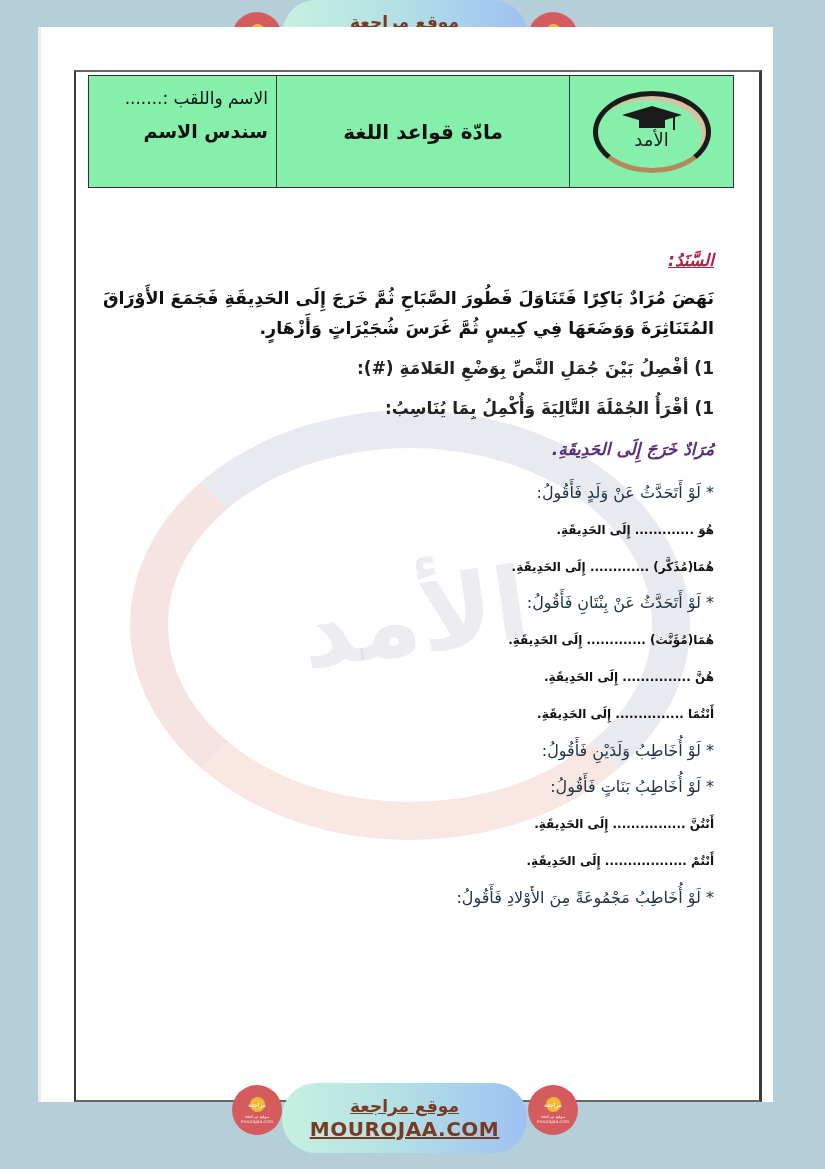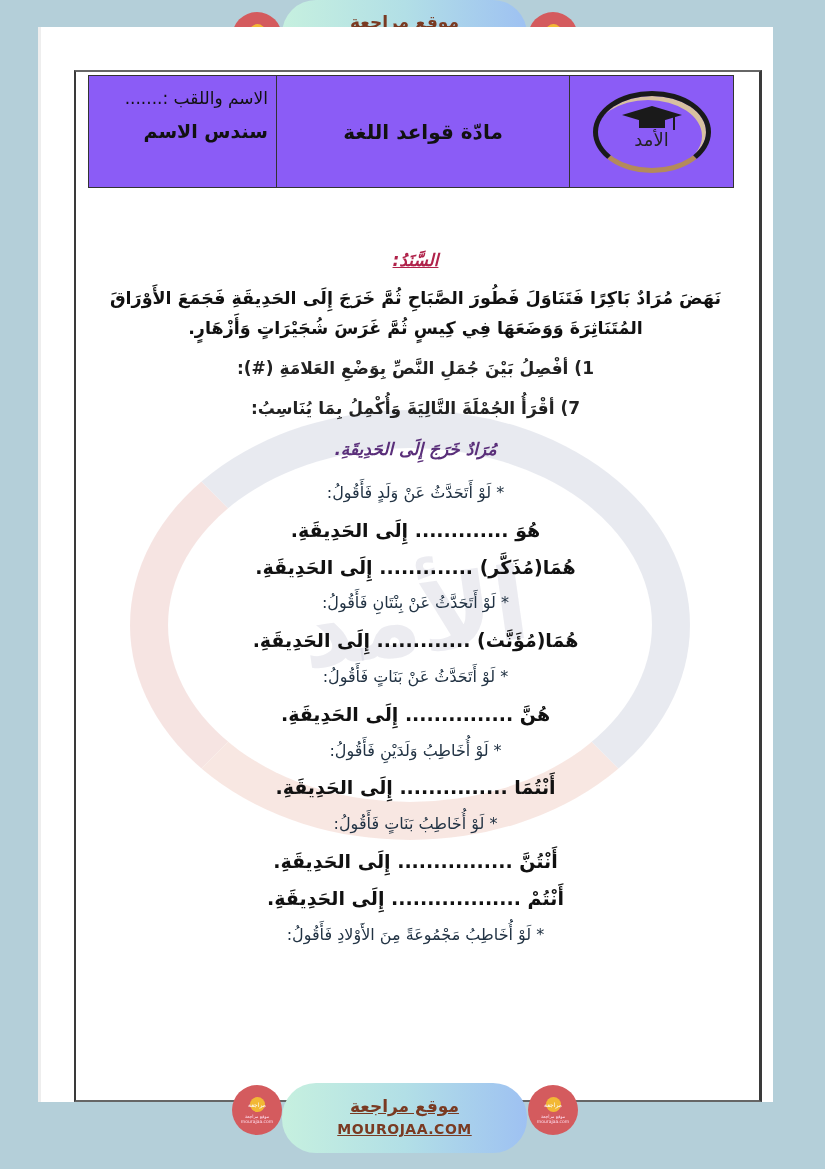--- a/index.html
+++ b/index.html
@@ -27,21 +27,21 @@
       background: #fff;
     }
     
     .header-table {
       position: absolute;
       left: 88px; top: 75px;
       width: 646px; height: 113px;
       border: 1.5px solid #333;
       display: flex;
       flex-direction: row;
-      background: #8b5cf6;
+      background: #86efac;
     }
     .hcell { border-right: 1.5px solid #333; position: relative; }
     .hcell:last-child { border-right: none; }
     .cell-student { width: 188px; padding: 6px 8px; direction: rtl; text-align: right; }
     .cell-subject { width: 293px; display: flex; align-items: center; justify-content: center; direction: rtl; }
     .cell-logo { flex: 1; display: flex; align-items: center; justify-content: center; }
     .student-line { font-size: 17px; color: #111; line-height: 33px; white-space: nowrap; }
     .student-name { font-weight: bold; font-size: 19px; }
     .subject-title { font-size: 20px; font-weight: bold; color: #111; }
     .logo-badge {
@@ -68,52 +68,52 @@
     }
     .watermark-text {
       position: absolute; left: 300px; top: 560px;
       font-size: 100px; color: rgba(200, 200, 215, 0.35);
       font-weight: bold; pointer-events: none;
       transform: rotate(-8deg);
     }
 
     .content {
       position: absolute;
-      left: 100px; right: 94px;
-      direction: rtl; text-align: center;
+      left: 100px; right: 111px;
+      direction: rtl; text-align: right;
     }
     .source-label {
       top: 250px; font-size: 17px; color: #b0224a; font-style: italic;
       font-weight: bold; text-decoration: underline; text-decoration-color: #b0224a;
     }
     .source-text {
       top: 283px; font-size: 17.5px; font-weight: bold; color: #111; line-height: 30px;
     }
     .q { font-size: 17px; font-weight: bold; color: #222; }
     .q1 { top: 358px; }
     .q2 { top: 398px; }
     .example { top: 439px; font-size: 17px; color: #5a2f7a; font-style: italic; font-weight: bold; }
     .list { top: 475px; }
     .list .row { height: 36.8px; line-height: 36px; font-size: 16px; white-space: nowrap; }
     .row.prompt { color: #223344; font-weight: normal; }
-    .row.answer { color: #111; font-weight: bold; font-size: 19px; }
+    .row.answer { color: #111; font-weight: bold; font-size: 12px; }
 
     
     .banner {
       position: absolute;
       left: 282px; width: 245px; height: 68px;
       border-radius: 34px;
       background: linear-gradient(90deg, #c6f0df 0%, #b2dfe6 50%, #9ec1f2 100%);
       display: flex; flex-direction: column; align-items: center; justify-content: center;
       text-align: center;
     }
     .banner-top { top: 0px; }
     .banner-bottom { top: 1083px; height: 70px; }
     .banner-ar { font-size: 17px; color: #7a3a22; font-weight: bold; text-decoration: underline; direction: rtl; line-height: 22px; }
-    .banner-en { font-size: 14px; color: #7a3a22; font-weight: bold; text-decoration: underline; line-height: 24px; letter-spacing: 0.5px; }
+    .banner-en { font-size: 20px; color: #7a3a22; font-weight: bold; text-decoration: underline; line-height: 24px; letter-spacing: 0.5px; }
     .badge {
       position: absolute; width: 50px; height: 50px; border-radius: 50%;
       background: #d45b5e;
       display: flex; flex-direction: column; align-items: center; justify-content: center;
     }
     .badge-icon {
       width: 15px; height: 15px; border-radius: 50%; background: #f2b835;
       font-size: 6px; color: #fff; display: flex; align-items: center; justify-content: center;
     }
     .badge-text { font-size: 4.5px; color: #fde; margin-top: 2px; line-height: 5px; text-align: center; }
@@ -157,33 +157,32 @@
       </svg>
       <span class="logo-text">الأمد</span>
     </div>
   </div>
 </div>
 
 <div class="content source-label">السَّنَدُ:</div>
 <div class="content source-text">نَهَضَ مُرَادٌ بَاكِرًا فَتَنَاوَلَ فَطُورَ الصَّبَاحِ ثُمَّ خَرَجَ إِلَى الحَدِيقَةِ فَجَمَعَ الأَوْرَاقَ المُتَنَاثِرَةَ وَوَضَعَهَا فِي كِيسٍ ثُمَّ غَرَسَ شُجَيْرَاتٍ وَأَزْهَارٍ.</div>
 
 <div class="content q q1">1) أفْصِلُ بَيْنَ جُمَلِ النَّصِّ بِوَضْعِ العَلامَةِ (#):</div>
-<div class="content q q2">7) أقْرَأُ الجُمْلَةَ التَّالِيَةَ وَأُكْمِلُ بِمَا يُنَاسِبُ:</div>
+<div class="content q q2">1) أقْرَأُ الجُمْلَةَ التَّالِيَةَ وَأُكْمِلُ بِمَا يُنَاسِبُ:</div>
 <div class="content example">مُرَادٌ خَرَجَ إِلَى الحَدِيقَةِ.</div>
 
 <div class="content list">
   <div class="row prompt">* لَوْ أَتَحَدَّثُ عَنْ وَلَدٍ فَأَقُولُ:</div>
   <div class="row answer">هُوَ ............. إِلَى الحَدِيقَةِ.</div>
   <div class="row answer">هُمَا(مُذَكَّر) ............. إِلَى الحَدِيقَةِ.</div>
   <div class="row prompt">* لَوْ أَتَحَدَّثُ عَنْ بِنْتَانِ فَأَقُولُ:</div>
   <div class="row answer">هُمَا(مُؤَنَّث) ............. إِلَى الحَدِيقَةِ.</div>
-  <div class="row prompt">* لَوْ أَتَحَدَّثُ عَنْ بَنَاتٍ فَأَقُولُ:</div>
   <div class="row answer">هُنَّ ............... إِلَى الحَدِيقَةِ.</div>
+  <div class="row answer">أَنْتُمَا ............... إِلَى الحَدِيقَةِ.</div>
   <div class="row prompt">* لَوْ أُخَاطِبُ وَلَدَيْنِ فَأَقُولُ:</div>
-  <div class="row answer">أَنْتُمَا ............... إِلَى الحَدِيقَةِ.</div>
   <div class="row prompt">* لَوْ أُخَاطِبُ بَنَاتٍ فَأَقُولُ:</div>
   <div class="row answer">أَنْتُنَّ ................ إِلَى الحَدِيقَةِ.</div>
   <div class="row answer">أَنْتُمْ .................. إِلَى الحَدِيقَةِ.</div>
   <div class="row prompt">* لَوْ أُخَاطِبُ مَجْمُوعَةً مِنَ الأَوْلادِ فَأَقُولُ:</div>
 </div>
 
 <div class="badge" style="left:232px; top:1085px;">
   <div class="badge-icon">مراجعة</div>
   <div class="badge-text"><span>موقع مراجعة</span><br><span>mourajaa.com</span></div>
 </div>

